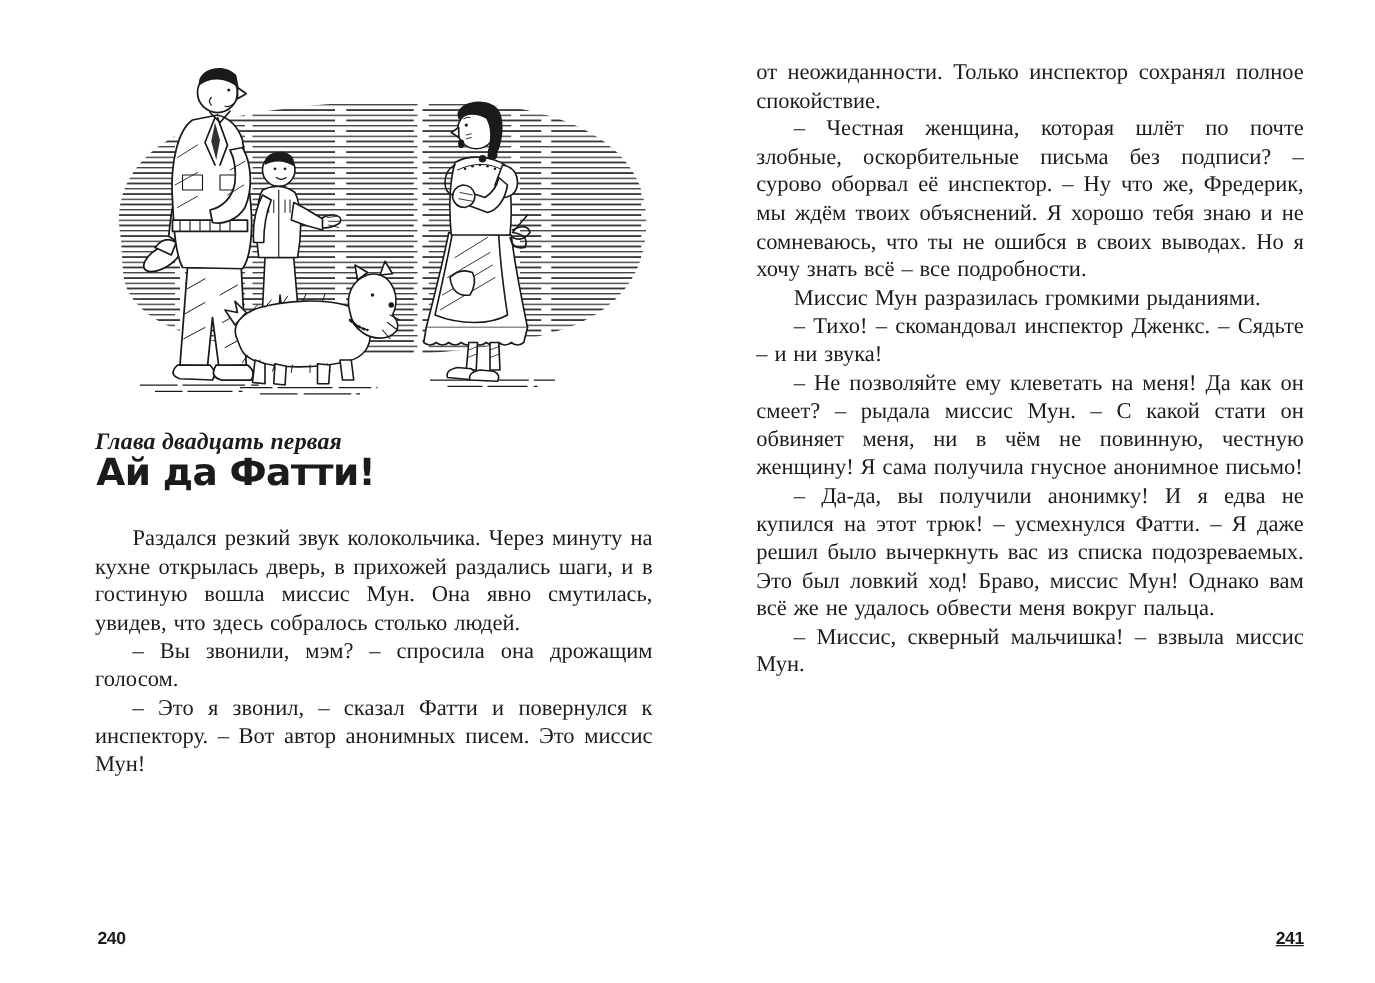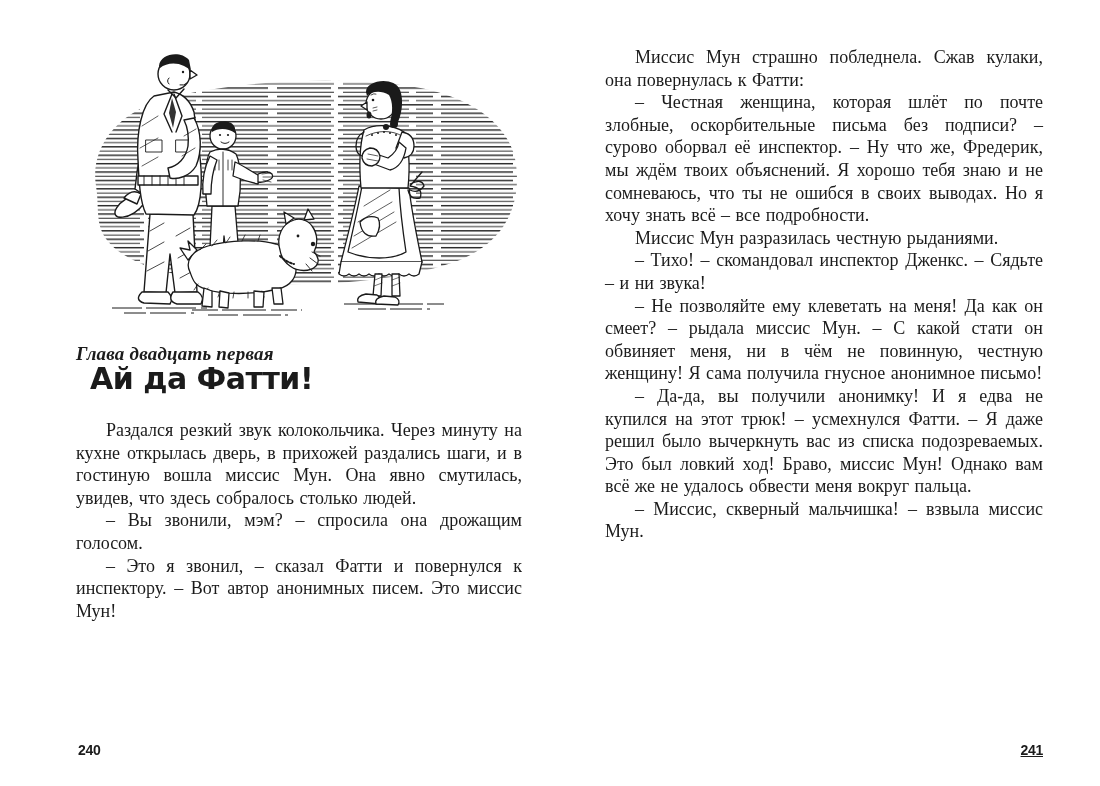--- a/index.html
+++ b/index.html
@@ -21,21 +21,21 @@
 
   
   .chapter-label {
     position:absolute; left:76px; top:343px;
     font-family:"Liberation Serif", serif;
     font-weight:bold; font-size:19px; line-height:22px;
     letter-spacing:0.2px;
     font-style:italic;
   }
   .chapter-title {
-    position:absolute; left:90px; top:362px;
+    position:absolute; left:77px; top:362px;
     font-family:"DejaVu Sans", sans-serif;
     font-weight:bold; font-size:30px; line-height:34px;
     letter-spacing:-0.5px;
   }
 
   
   .text-col p {
     margin:0; padding:0;
     font-size:18px; line-height:22.6px;
     text-align:justify;
@@ -187,23 +187,23 @@
         <p>Раздался резкий звук колокольчика. Через минуту на кухне открылась дверь, в прихожей раздались шаги, и в гостиную вошла миссис Мун. Она явно смутилась, увидев, что здесь собралось столько людей.</p>
         <p>– Вы звонили, мэм? – спросила она дрожащим голосом.</p>
         <p>– Это я звонил, – сказал Фатти и повернулся к инспектору. – Вот автор анонимных писем. Это миссис Мун!</p>
       </div>
 
     <div class="page-num page-num-left">240</div>
   </div>
 
   <div>
     <div class="text-col right-body">
-        <p>Миссис Мун страшно побледнела. Сжав кулаки, она повернулась к Фатти:</p>
+        <p class="no-indent">от неожиданности. Только инспектор сохранял полное спокойствие.</p>
         <p>– Честная женщина, которая шлёт по почте злобные, оскорбительные письма без подписи? – сурово оборвал её инспектор. – Ну что же, Фредерик, мы ждём твоих объяснений. Я хорошо тебя знаю и не сомневаюсь, что ты не ошибся в своих выводах. Но я хочу знать всё – все подробности.</p>
-        <p>Миссис Мун разразилась честную рыданиями.</p>
+        <p>Миссис Мун разразилась громкими рыданиями.</p>
         <p>– Тихо! – скомандовал инспектор Дженкс. – Сядьте – и ни звука!</p>
         <p>– Не позволяйте ему клеветать на меня! Да как он смеет? – рыдала миссис Мун. – С какой стати он обвиняет меня, ни в чём не повинную, честную женщину! Я сама получила гнусное анонимное письмо!</p>
         <p>– Да-да, вы получили анонимку! И я едва не купился на этот трюк! – усмехнулся Фатти. – Я даже решил было вычеркнуть вас из списка подозреваемых. Это был ловкий ход! Браво, миссис Мун! Однако вам всё же не удалось обвести меня вокруг пальца.</p>
         <p>– Миссис, скверный мальчишка! – взвыла миссис Мун.</p>
       </div>
     <div class="page-num page-num-right">241</div>
   </div>
 
 </div>
 

